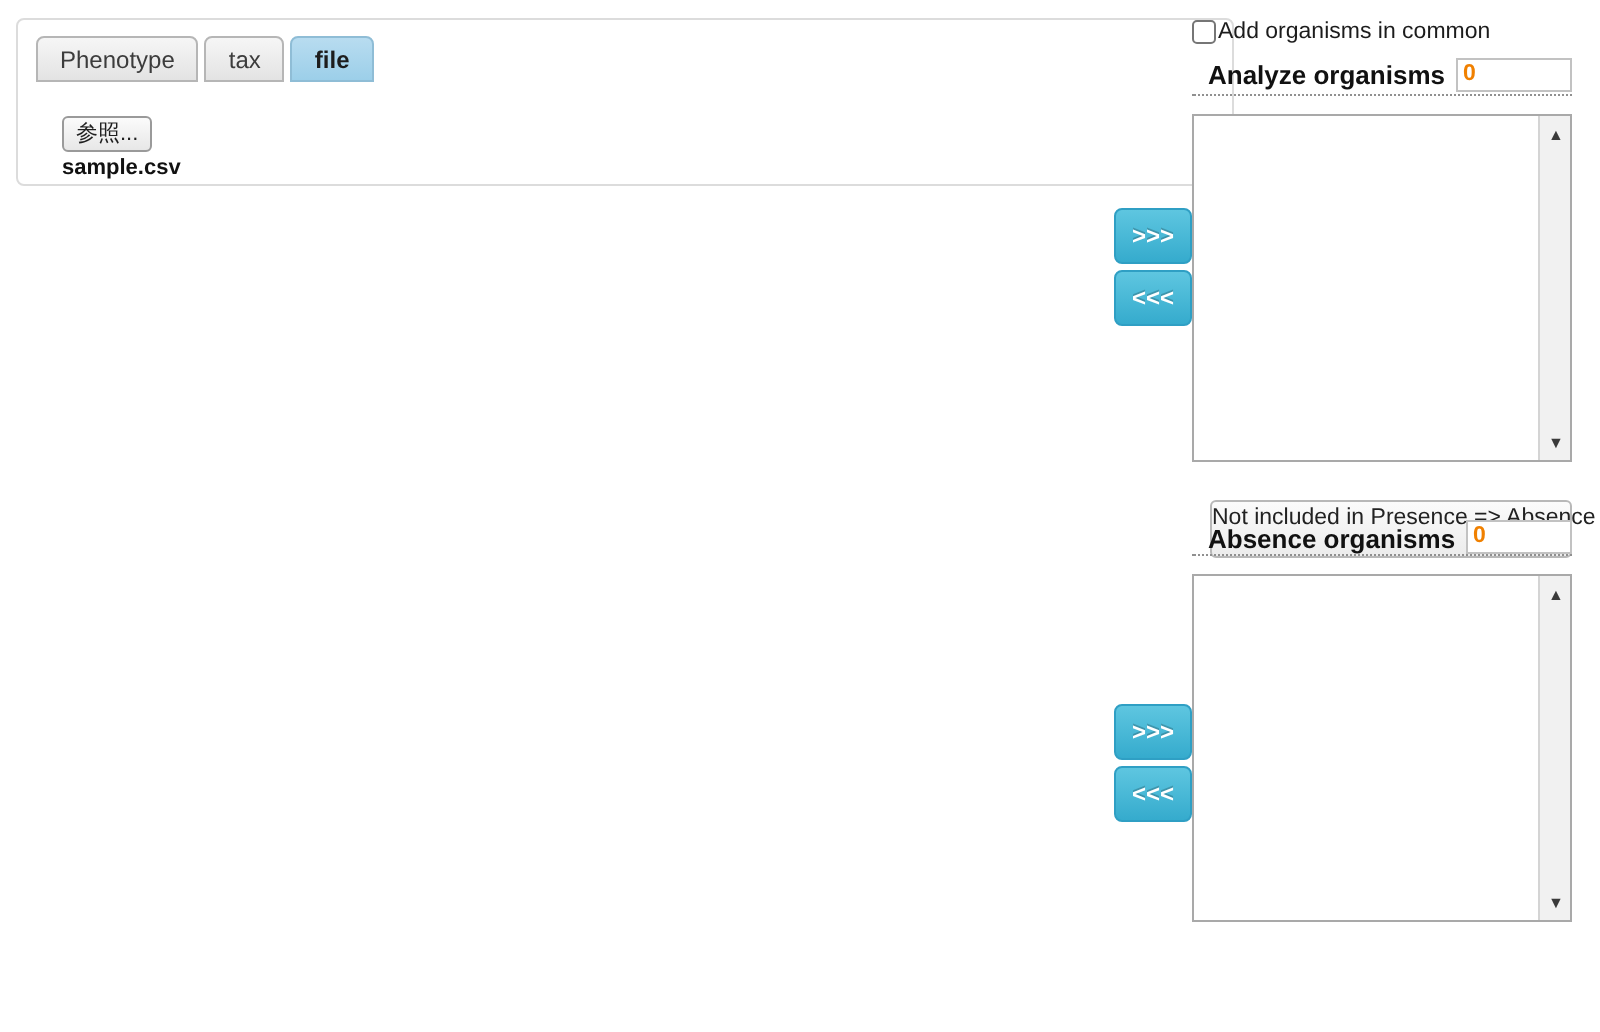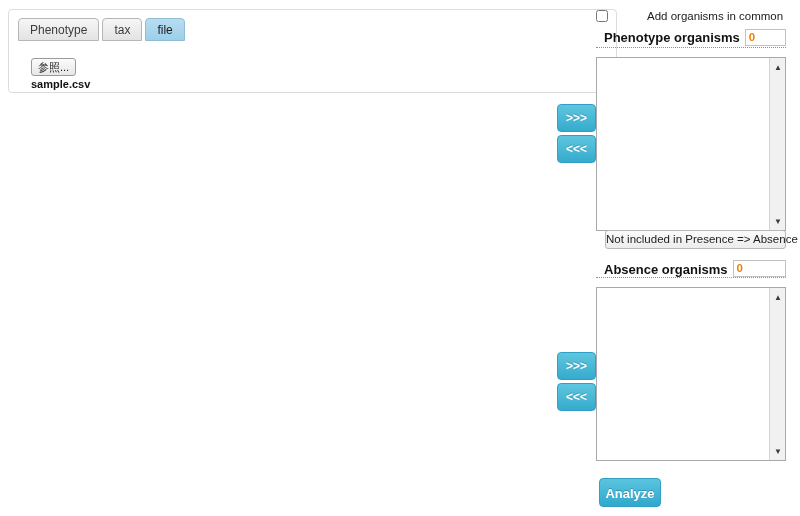--- a/index.html
+++ b/index.html
@@ -50,21 +50,21 @@
     background: linear-gradient(to bottom, #f6f6f6 0%, #e3e3e3 100%);
     box-sizing: border-box;
     cursor: pointer;
     white-space: nowrap;
     text-align: center;
   }
   .tab.active {
     background: linear-gradient(to bottom, #b8dcf0 0%, #9ccfe9 100%);
     border-color: #8fbdd6;
     color: #1d1d1d;
-    font-weight: normal;
+    font-weight: bold;
   }
 
   #file-row {
     position: absolute;
     left: 22px;
     top: 48px;
     display: flex;
     align-items: center;
     text-align: right;
   }
@@ -122,21 +122,20 @@
     border: 1px solid #8c8c8c;
     background: #ffffff;
     box-sizing: border-box;
     cursor: pointer;
     flex: none;
   }
   #common-label {
     margin-left: 1px;
     font-size: 11.5px;
     color: #1c1c1c;
-    padding-left: 38px;
   }
 
   .section-head {
     position: absolute;
     left: 0px;
     width: 190px;
     height: 21px;
     display: flex;
     align-items: center;
     border-bottom: 1px dotted #909090;
@@ -202,23 +201,23 @@
     font-size: 8px;
     color: #3a3a3a;
     cursor: pointer;
   }
   .scroll-arrow.up { top: 1px; }
   .scroll-arrow.down { bottom: 1px; }
 
   #not-included-button {
     position: absolute;
     left: 9px;
-    top: 230px;
+    top: 250px;
     width: 181px;
-    height: 19px;
+    height: 29px;
     line-height: 17px;
     text-align: right;
     font-size: 11.5px;
     color: #222222;
     border: 1px solid #b8b8b8;
     border-radius: 3px;
     background: linear-gradient(to bottom, #fbfbfb 0%, #ececec 100%);
     box-sizing: border-box;
     cursor: pointer;
     white-space: nowrap;
@@ -300,21 +299,21 @@
 </div>
 
 <div id="right-panel">
 
   <div id="common-row">
     <input type="checkbox" id="common-checkbox" style="">
     <span id="common-label">Add organisms in common</span>
   </div>
 
   <div class="section-head" id="presence-head">
-    <span class="section-title">Phenotype organisms</span>
+    <span class="section-title">Analyze organisms</span>
     <div class="count-box">0</div>
   </div>
 
   <div class="list-box" id="presence-list">
     <div class="scroll-track">
       <div class="scroll-arrow up">▲</div>
       <div class="scroll-arrow down">▼</div>
     </div>
   </div>
 
@@ -325,15 +324,14 @@
     <div class="count-box">0</div>
   </div>
 
   <div class="list-box" id="absence-list">
     <div class="scroll-track">
       <div class="scroll-arrow up">▲</div>
       <div class="scroll-arrow down">▼</div>
     </div>
   </div>
 
-  <div id="analyze-button">Analyze</div>
 
 </div>
 
 </body></html>

